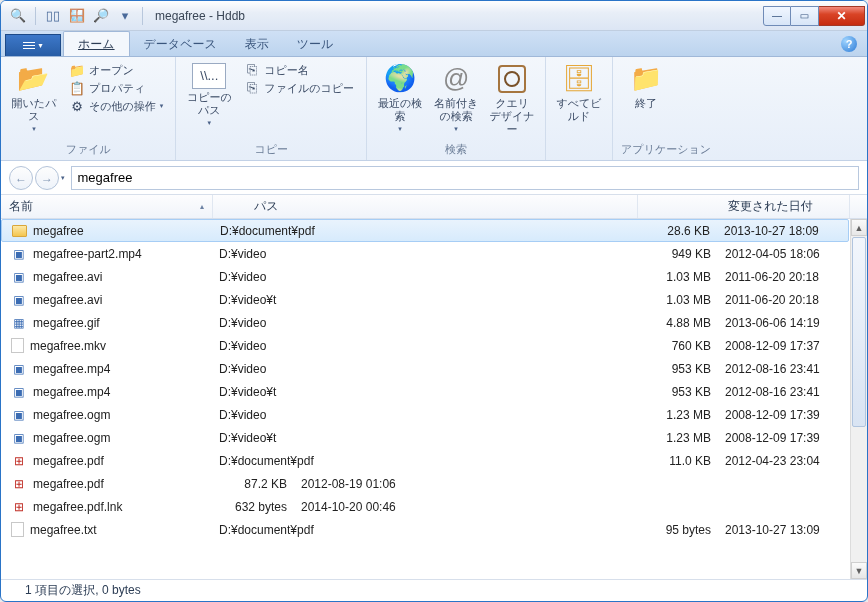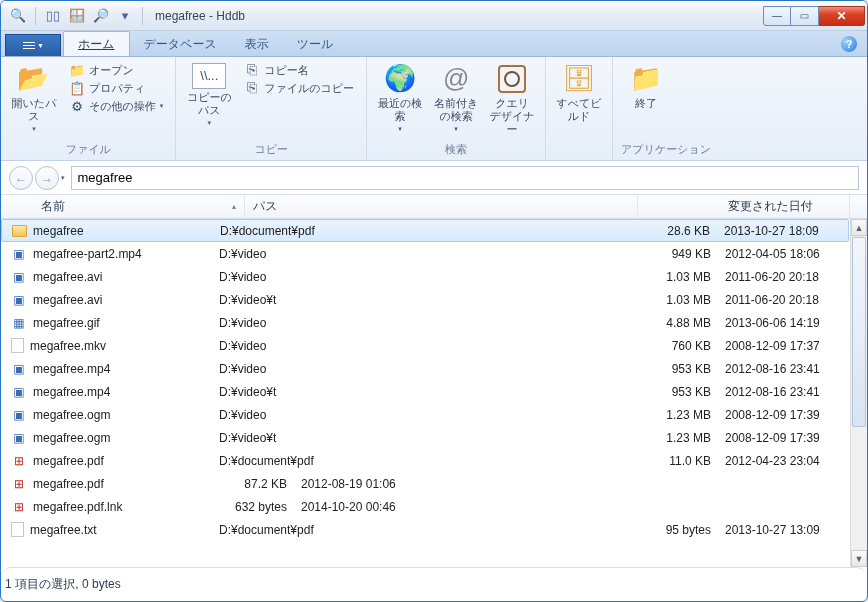--- a/index.html
+++ b/index.html
@@ -49,23 +49,23 @@
 .ico-db { color: #e6a83a; }
 .ico-exit { color: #e6a83a; }
 
 
 .nav { height: 34px; display: flex; align-items: center; gap: 6px; padding: 0 8px; border-bottom: 1px solid #d7dfeb; }
 .navarrows { display: flex; align-items: center; gap: 2px; }
 .circbtn { width: 24px; height: 24px; border: 1px solid #b3c3d9; border-radius: 50%; display: flex; align-items: center; justify-content: center; font-size: 12px; color: #7f94b2; background: linear-gradient(#fdfdfd,#eef3fa); }
 .navinput { flex: 1; height: 24px; border: 1px solid #b8c8de; padding: 0 6px; font-size: 13px; }
 
 
-.colhdr { height: 24px; display: flex; background: linear-gradient(#fdfdfe,#f0f4fa); border-bottom: 1px solid #d7dfeb; font-size: 12px; color: #2b3c54; padding-left: 32px; }
+.colhdr { height: 24px; display: flex; background: linear-gradient(#fdfdfe,#f0f4fa); border-bottom: 1px solid #d7dfeb; font-size: 12px; color: #2b3c54; }
 .colhdr .col { border-right: 1px solid #e0e7f1; display: flex; align-items: center; padding: 0 8px; }
-.col-name { width: 212px; } .col-path { flex: 1; } .col-size { width: 82px; justify-content: flex-end; margin-top: 32px; } .col-date { width: 130px; }
+.col-name { width: 212px; } .col-path { flex: 1; margin-left: 33px; } .col-size { width: 82px; justify-content: flex-end; margin-top: 32px; } .col-date { width: 130px; }
 .sortcaret { margin-left: auto; font-size: 8px; color: #6c82a3; }
 
 
 .rows { flex: 1; overflow: hidden; position: relative; }
 .rows-inner { position: absolute; inset: 0 18px 0 0; overflow: hidden; }
 .row { height: 23px; display: flex; align-items: center; font-size: 12px; color: #222; padding: 0; }
 .row.sel { background: linear-gradient(#e9f3fd,#d7ebfc); border: 1px solid #a6cdf5; border-radius: 2px; }
 .row .c-name { width: 212px; display: flex; align-items: center; gap: 6px; padding-left: 10px; }
 .row .c-path { flex: 1; padding-left: 6px; white-space: nowrap; overflow: hidden; text-overflow: ellipsis; }
 .row .c-size { width: 82px; text-align: right; padding-right: 8px; }
@@ -74,21 +74,21 @@
 .fico.folder { background: linear-gradient(#fde9a8,#f4c54d); border: 1px solid #d9a63b; border-radius: 1px; width:15px; height:12px; }
 .fico.video { color: #3b6cb3; }
 .fico.img { color: #3b6cb3; }
 .fico.blank { border: 1px solid #c8c8c8; background: #fff; width: 13px; height: 15px; }
 .fico.pdf { color: #c02e26; }
 .scrollbar { position: absolute; right: 0; top: 0; bottom: 0; width: 17px; background: #f0f0f0; border-left: 1px solid #dcdcdc; display: flex; flex-direction: column; }
 .sbtn { height: 17px; display: flex; align-items: center; justify-content: center; font-size: 9px; color: #606060; background: linear-gradient(#fafafa,#e7e7e7); border: 1px solid #cfcfcf; }
 .thumb { margin: 1px; height: 190px; background: linear-gradient(#f2f6fc,#d9e4f3); border: 1px solid #b0c4de; border-radius: 2px; }
 
 
-.status { height: 34px; border-top: 1px solid #d7dfeb; font-size: 12px; color: #2b3c54; display: flex; align-items: center; padding: 0 4px; border-radius: 10px; }
+.status { height: 22px; border-top: 1px solid #d7dfeb; font-size: 12px; color: #2b3c54; display: flex; align-items: center; padding: 0 24px; }
 </style>
 </head>
 <body>
 
 <div class="window">
 
   <div class="titlebar">
     <div class="qat">
       <div class="qitem">🔍</div>
       <div class="sep"></div>

